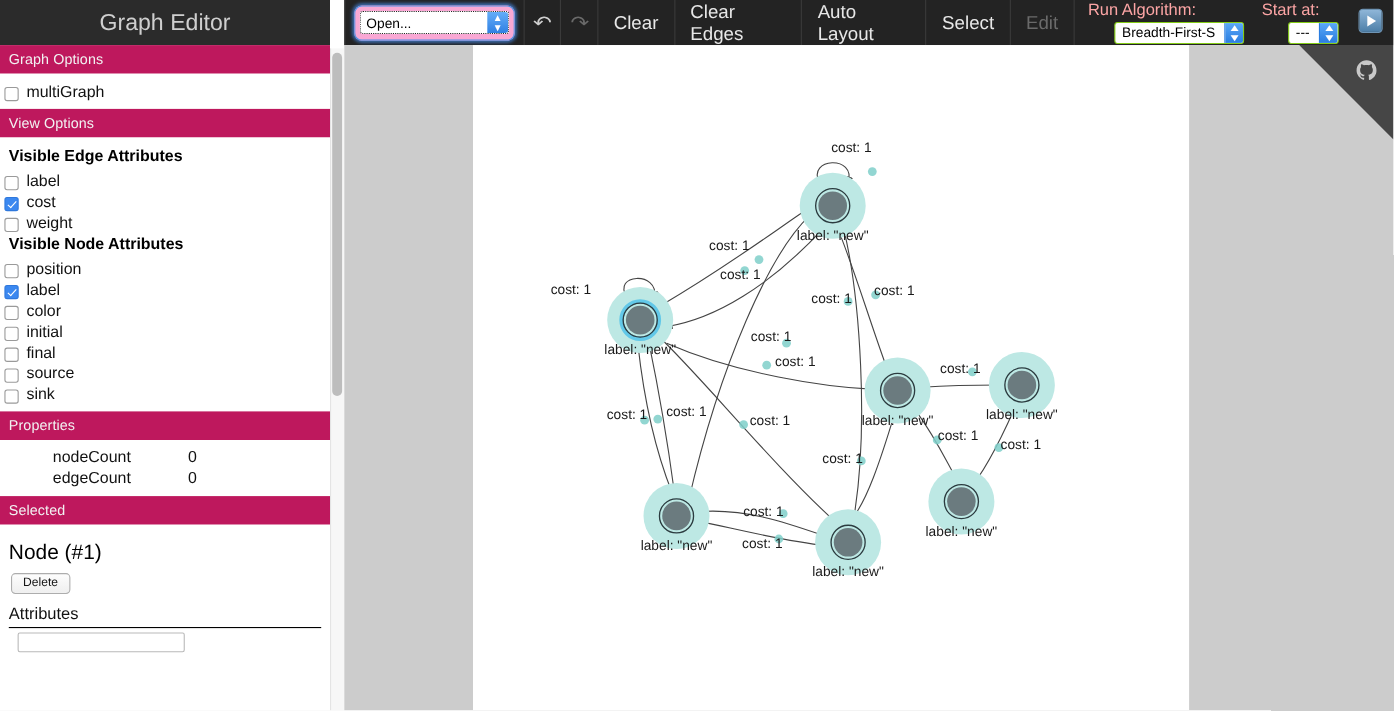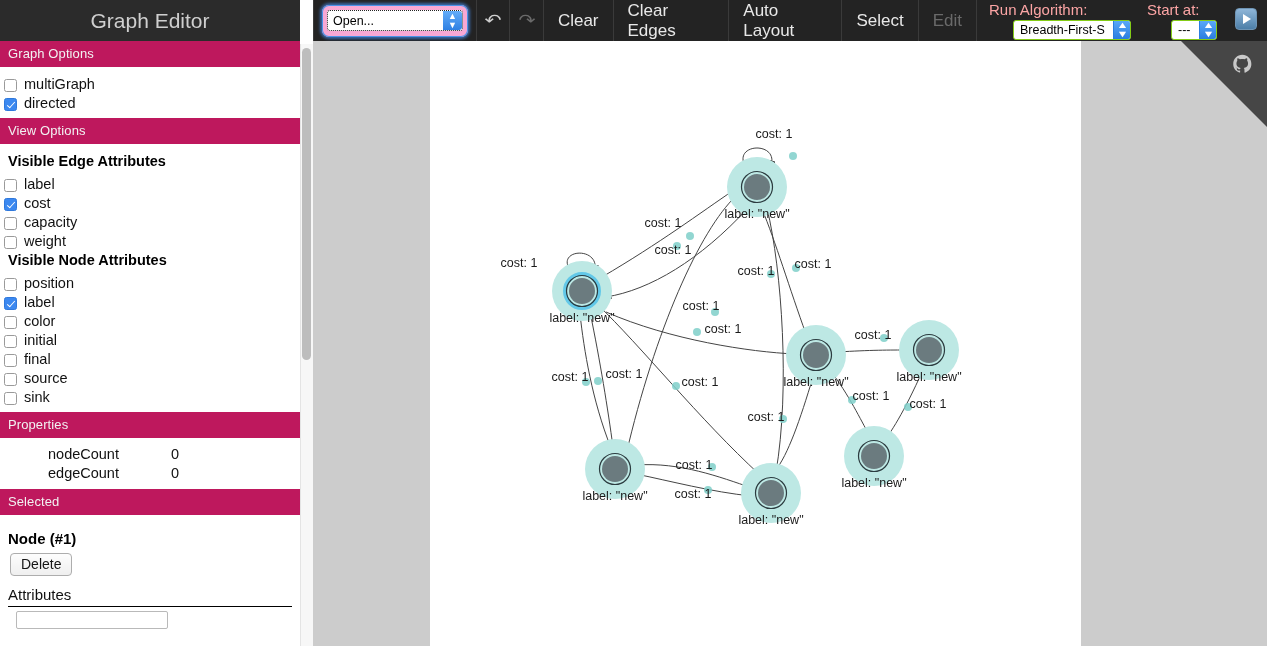--- a/index.html
+++ b/index.html
@@ -59,24 +59,24 @@
   }
   .grp-head {
     font-size: 14.5px; font-weight: bold; color: #000;
     padding: 3px 0 4px 8px;
   }
   .prop-row {
     display: flex; font-size: 14.5px; color: #111;
     padding: 1px 0 1px 8px; height: 19px; align-items:center;
   }
   .prop-k { width: 123px; margin-left: 40px; }
-  .sel-title { font-size: 15px; font-weight: bold; color:#000; padding: 9px 0 6px 8px; }
+  .sel-title { font-size: 19px; font-weight: normal; color:#000; padding: 9px 0 6px 8px; }
   .btn-delete {
     margin-left: 10px;
-    font-size: 14px;
+    font-size: 11px;
     font-family: "Liberation Sans", sans-serif;
     padding: 2px 10px 3px 10px;
     background: linear-gradient(#fdfdfd,#efefef);
     border: 1px solid #adadad;
     border-radius: 4px;
     color: #161616;
     text-align: center;
   }
   .attr-head {
     font-size: 15px; color:#111;
@@ -232,40 +232,32 @@
   <div id="sidebar">
 
     <div id="brand">Graph Editor</div>
 
     <div class="panel-title">Graph Options</div>
     <div class="sec-body">
       <div class="chk-row">
         <span class="chk"></span>
         <span>multiGraph</span>
       </div>
-      <div class="chk-row">
-        <span class="chk on"></span>
-        <span>directed</span>
-      </div>
     </div>
 
     <div class="panel-title">View Options</div>
     <div class="sec-body">
       <div class="grp-head">Visible Edge Attributes</div>
       <div class="chk-row">
         <span class="chk"></span>
         <span>label</span>
       </div>
       <div class="chk-row">
         <span class="chk on"></span>
         <span>cost</span>
-      </div>
-      <div class="chk-row">
-        <span class="chk"></span>
-        <span>capacity</span>
       </div>
       <div class="chk-row">
         <span class="chk"></span>
         <span>weight</span>
       </div>
 
       <div class="grp-head">Visible Node Attributes</div>
       <div class="chk-row">
         <span class="chk"></span>
         <span>position</span>

